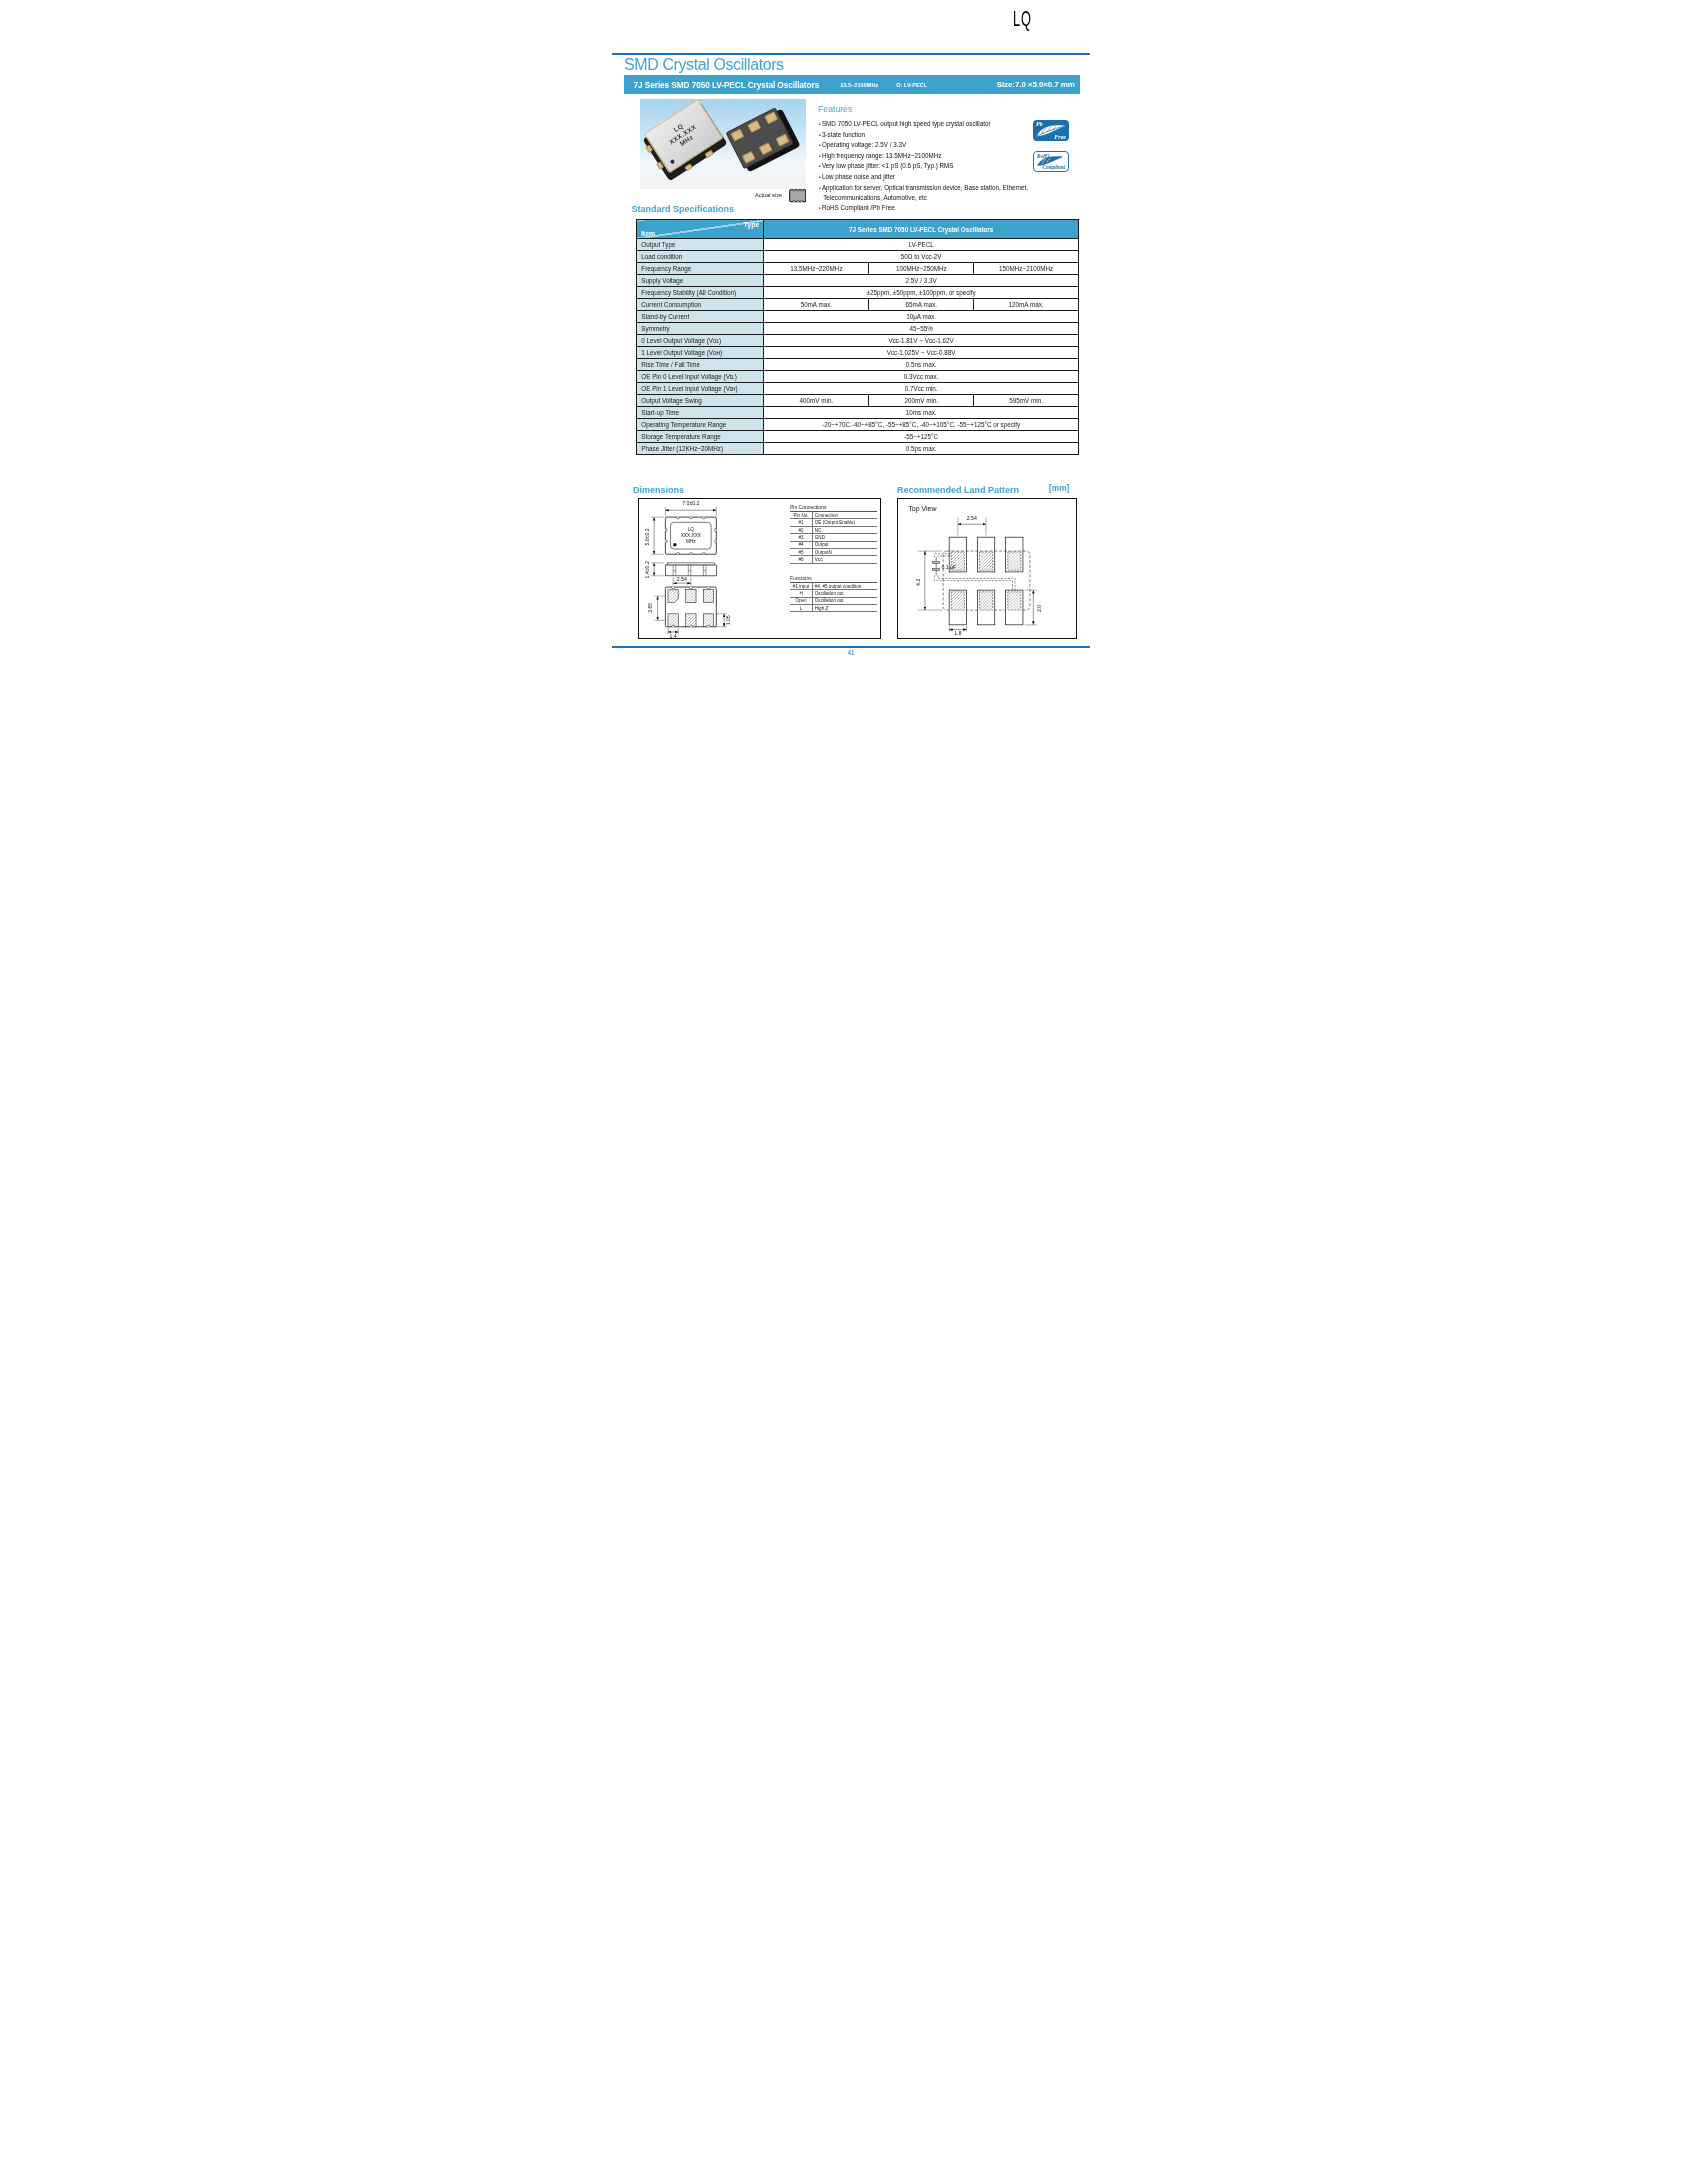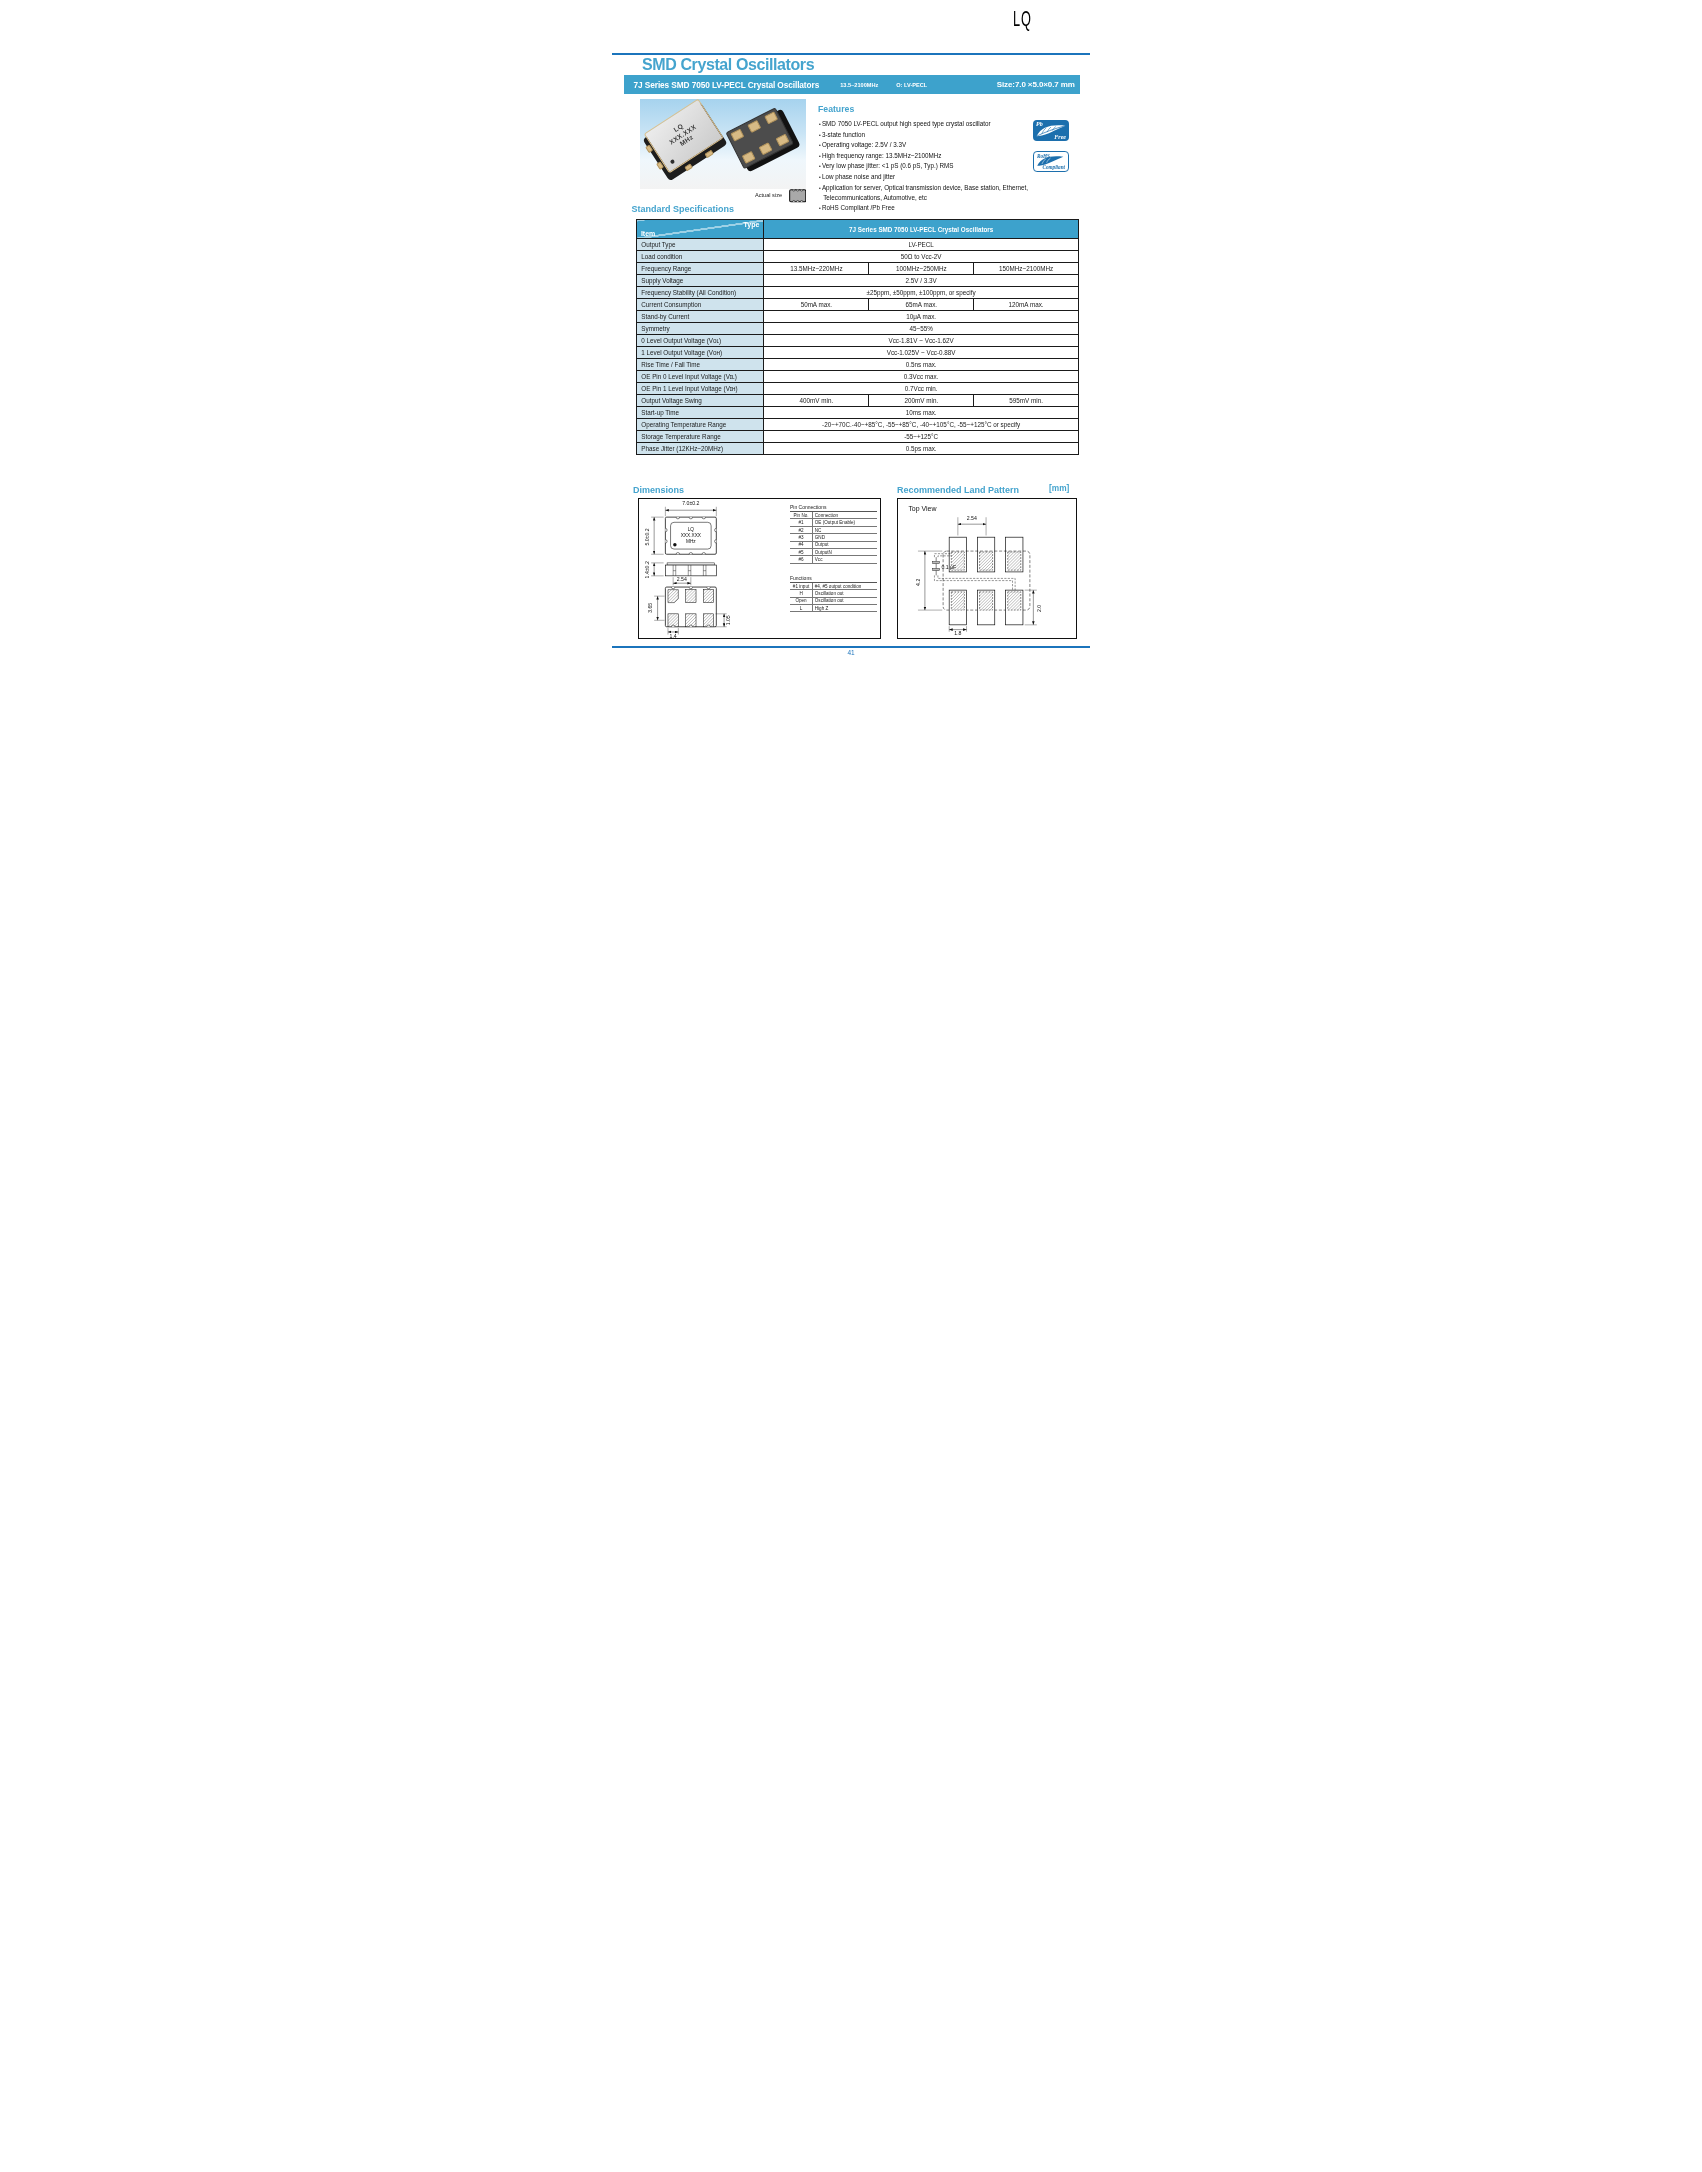--- a/index.html
+++ b/index.html
@@ -4,43 +4,43 @@
 <style>
   * { margin:0; padding:0; box-sizing:border-box; }
   html,body { background:#fff; }
   body { font-family:"Liberation Sans", sans-serif; color:#1a1a1a; }
   #page { position:relative; width:478px; height:676px; margin:0 auto; background:#fff; overflow:hidden; }
 
   
   .lq-logo { position:absolute; left:401px; top:6px; font-size:22px; font-weight:400;
              transform:scaleX(0.58); transform-origin:left top; letter-spacing:1.7px; color:#000; }
   .top-rule { position:absolute; left:0; top:53px; width:100%; height:1.7px; background:#1b74bc; }
-  .page-heading { position:absolute; left:12px; top:56px; font-size:16px; font-weight:700;
-                  color:#45a4ce; letter-spacing:-0.4px;margin-left:18px; }
+  .page-heading { position:absolute; left:12px; top:56px; font-size:16px; font-weight:400;
+                  color:#45a4ce; letter-spacing:-0.4px; }
   .subtitle-bar { position:absolute; left:12px; top:75px; width:456px; height:19px; background:#3da2cc;
                   display:flex; align-items:center; color:#fff; }
   .subtitle-bar .t1 { font-size:8.3px; font-weight:700; margin-left:9.6px; letter-spacing:-0.1px; }
   .subtitle-bar .t2 { font-size:5.6px; font-weight:700; margin-left:21px; }
   .subtitle-bar .t3 { font-size:5.6px; font-weight:700; margin-left:18px; }
   .subtitle-bar .t4 { font-size:8px; font-weight:700; margin-left:auto; margin-right:5.2px; letter-spacing:-0.1px; }
 
   
   .photo-box { position:absolute; left:28px; top:99px; width:166px; height:90px;
                background:linear-gradient(180deg,#a6d3ee 0%,#c9e4f5 38%,#eff7fc 68%,#f3f3f3 100%); overflow:hidden; }
   .chip { position:absolute; }
   .chip .base { position:absolute; background:#1d1d1d; border-radius:3.9px; }
   .chip .face { position:absolute; border-radius:2.6px; }
   .chip-text { position:absolute; width:100%; text-align:center; font-weight:700; color:#3a3a3a;
                font-size:6.5px; line-height:7.4px; letter-spacing:0.4px; }
   .pad { position:absolute; background:#d7ba85; border:0.4px solid #b3945c; border-radius:1.3px; }
   .actual-size { position:absolute; left:143px; top:192px; font-size:5.6px; color:#222; }
   .actual-chip { position:absolute; left:177px; top:189px; }
 
   
-  .features-head { position:absolute; left:206px; top:104px; font-size:8.7px; font-weight:700; color:#45a4ce; }
+  .features-head { position:absolute; left:206px; top:104px; font-size:8.7px; font-weight:400; color:#45a4ce; }
   .features-list { position:absolute; left:206px; top:119px; width:214px; list-style:none; }
   .features-list li { font-size:6.3px; line-height:9.6px; color:#111; padding-left:5.2px; text-indent:-4.3px; }
   .features-list li::before { content:"• "; font-size:4.8px; }
 
   
   .badge { position:absolute; width:36px; height:21px; border-radius:3.9px; }
   .badge svg { position:absolute; left:0; top:0; }
   .badge-pb { left:421px; top:120px; background:#1c6fad; }
   .badge-rohs { left:421px; top:151px; background:#fff; border:1.3px solid #1c6fad; }
   .badge .tl { position:absolute; left:3px; top:0.9px; font-family:"Liberation Serif",serif; font-style:italic;

